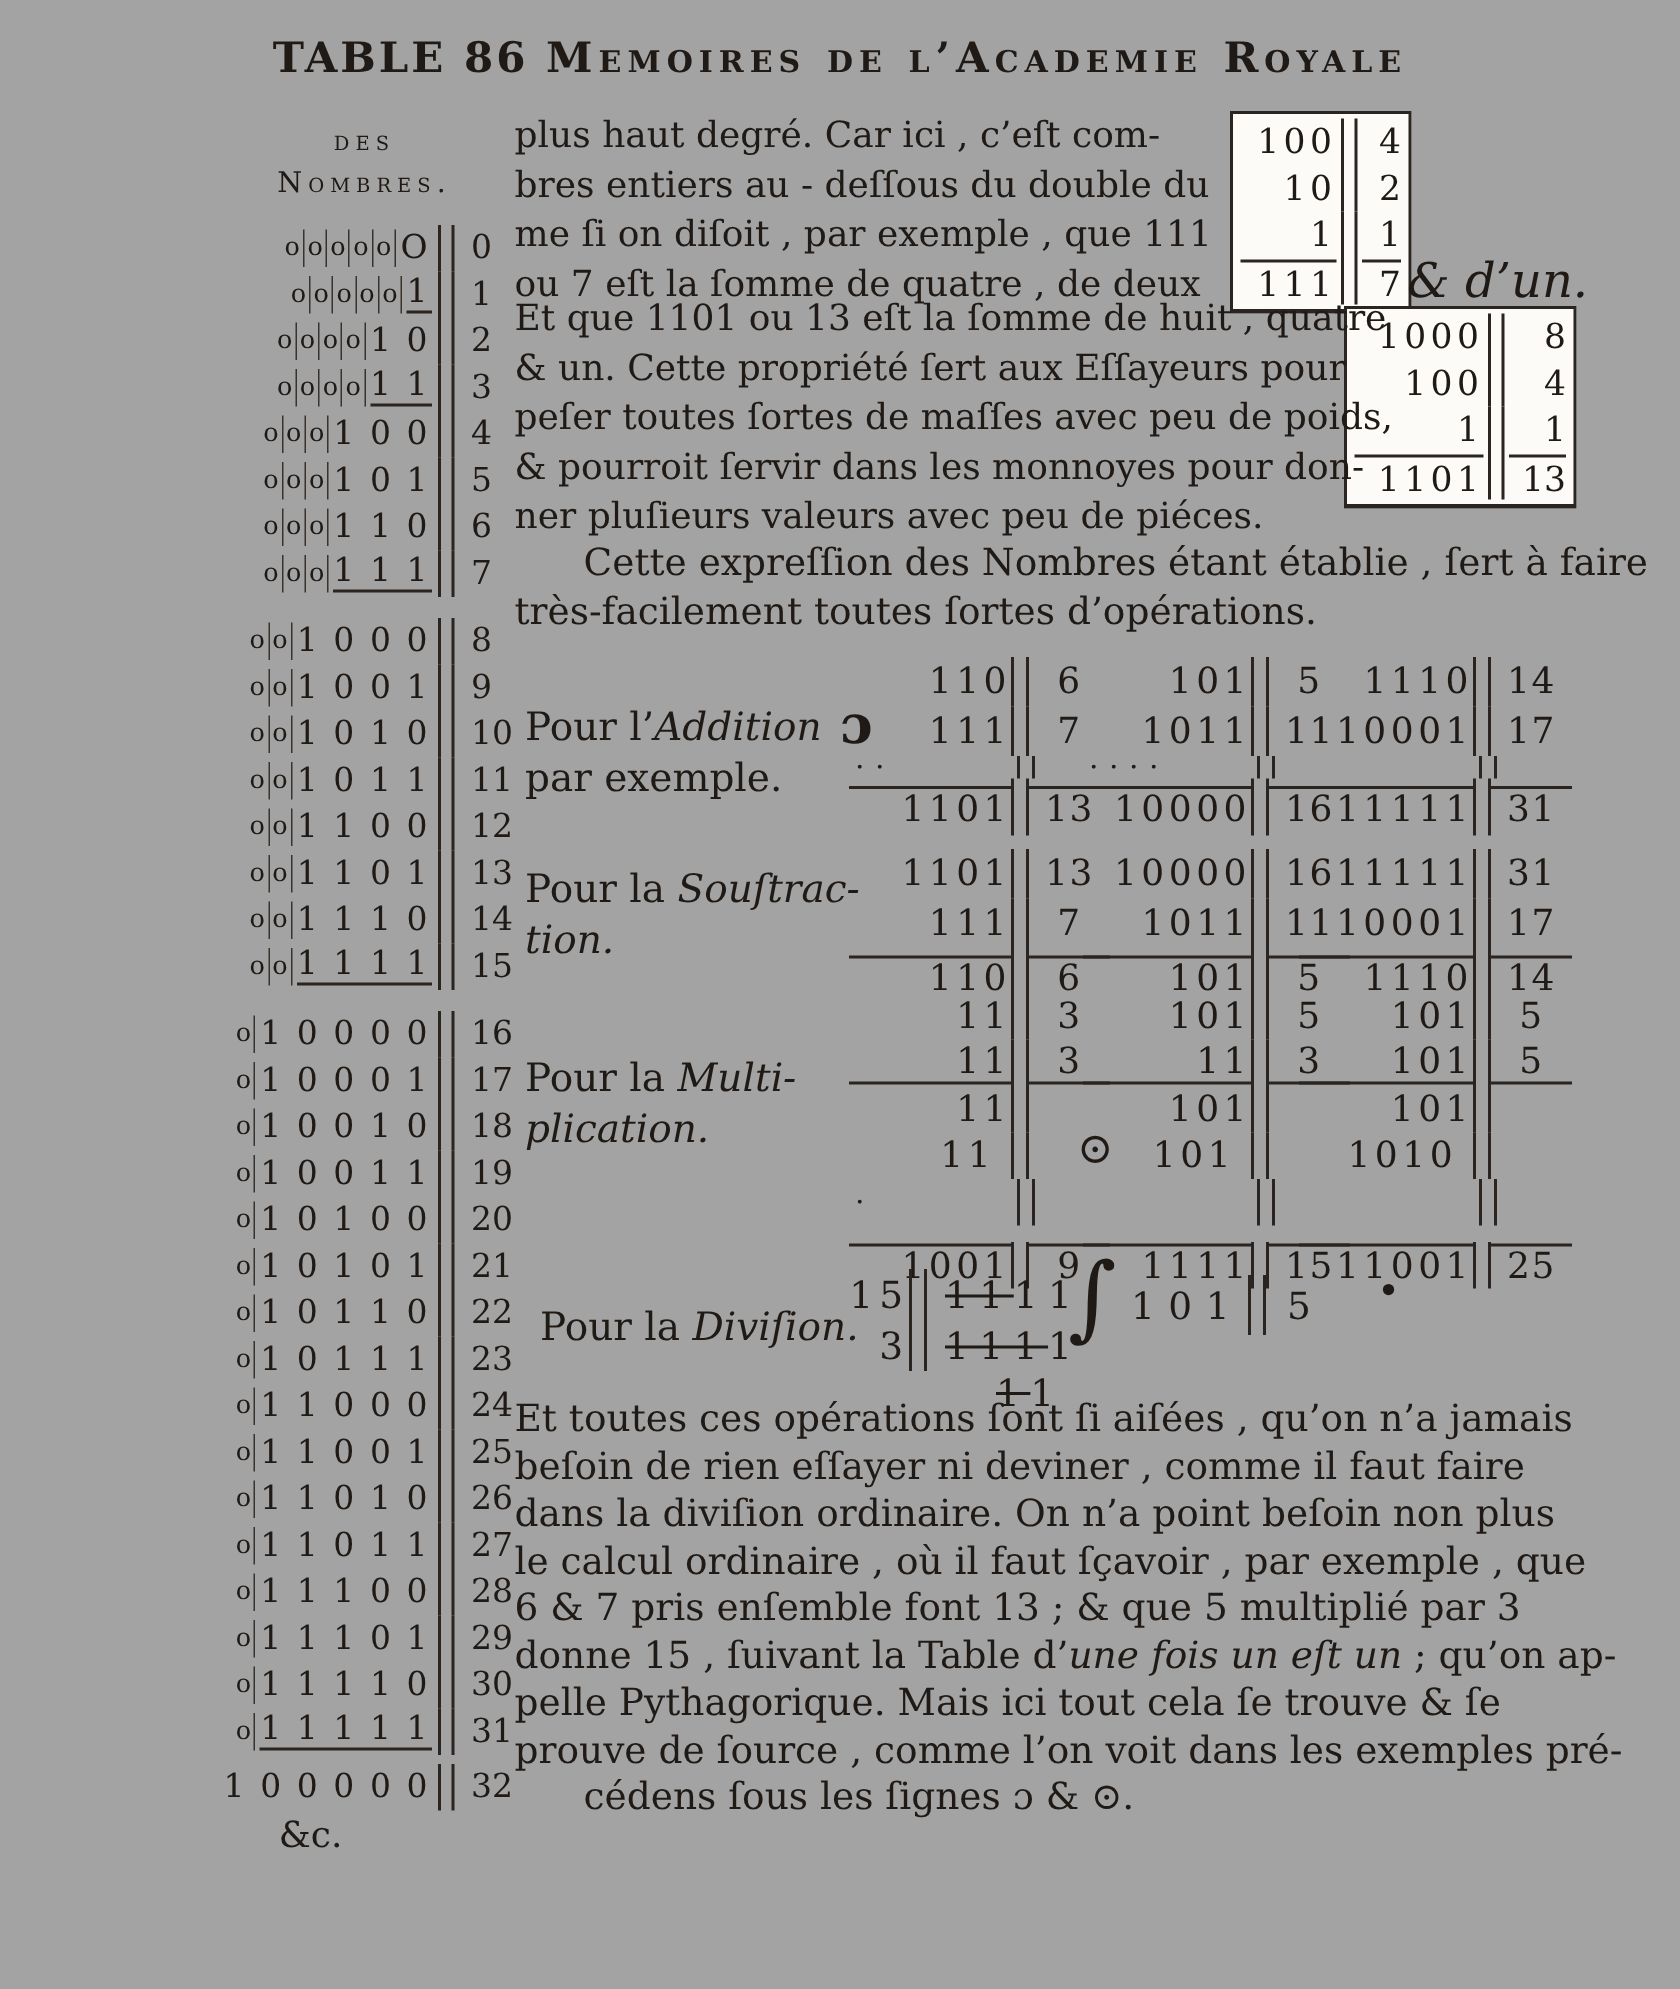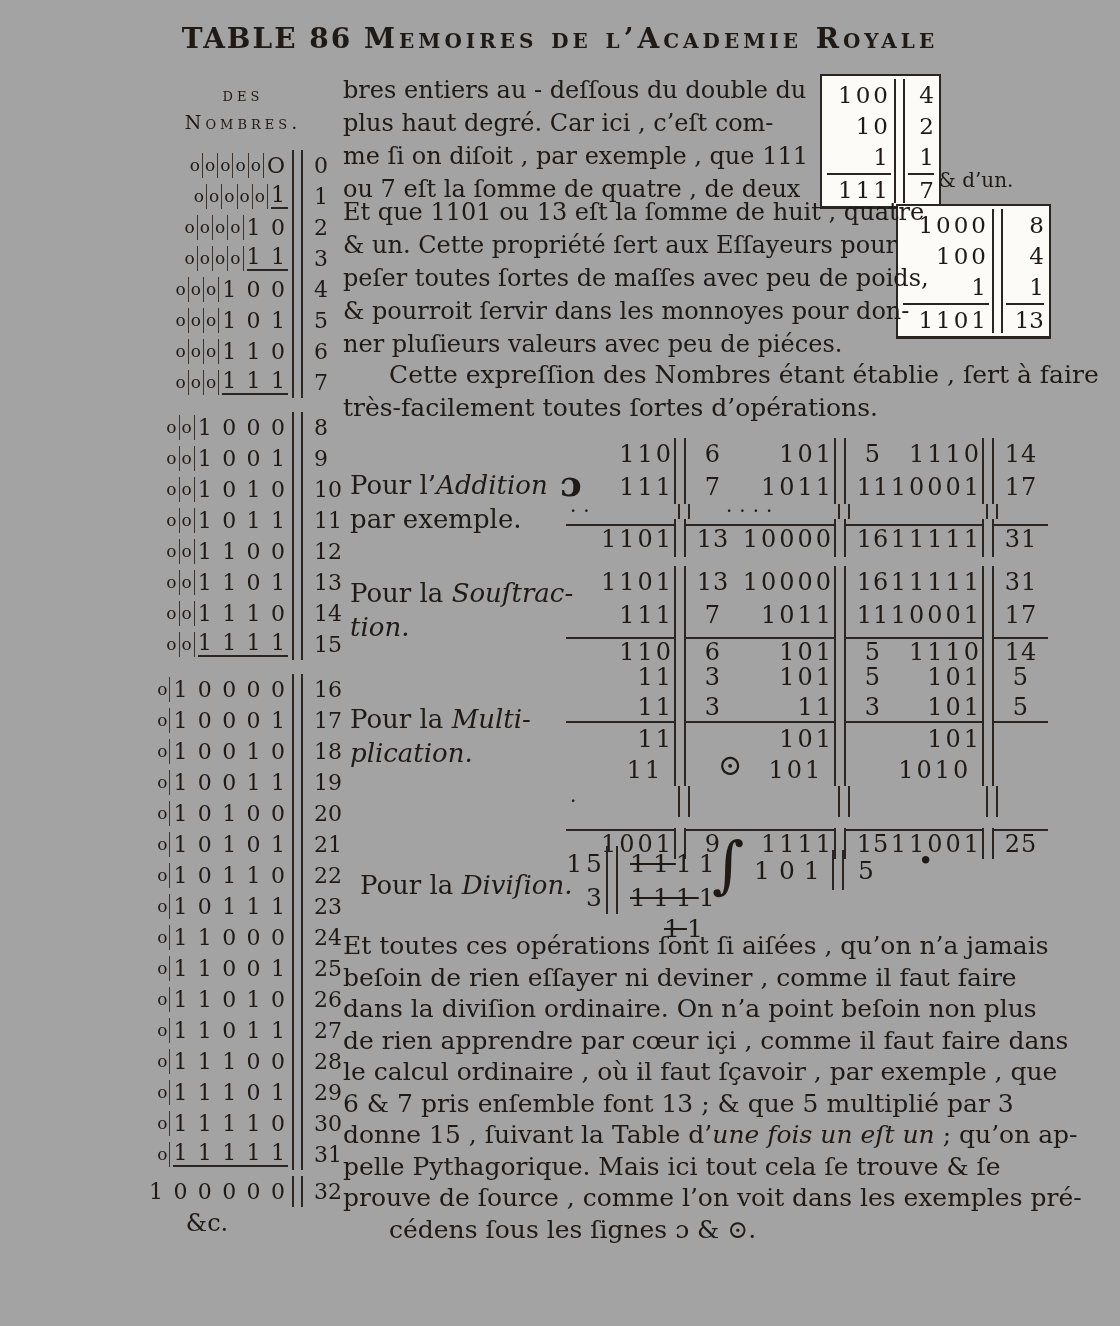--- a/index.html
+++ b/index.html
@@ -36,21 +36,21 @@
   .msep{width:7px; border-left:2px solid #2a2520; border-right:2px solid #2a2520; align-self:stretch; margin:0 3px;}
   .mdec{width:26px; text-align:right; font-size:23px;}
   .msum .mbin,.msum .mdec{border-top:2px solid #2a2520; padding-top:2px;}
   .miniB .mbin{width:86px;} .miniB .mdec{width:38px;}
   
   .para{position:absolute; font-size:24px; line-height:33px; white-space:nowrap;}
   .para4{font-size:25px; line-height:31.5px;}
   .tline{white-space:nowrap;}
   .tline.indent{padding-left:46px;}
   .it{font-style:italic;}
-  .tail{font-size:20px;}
+  .tail{font-size:32px;font-style:italic;}
   
   .oplabel{position:absolute; font-size:26px; line-height:34px; white-space:nowrap;}
   .opsym{position:absolute; font-family:"DejaVu Serif","DejaVu Sans",serif; font-weight:bold;}
   
   .ex{position:absolute;}
   .exrow{display:flex; align-items:center; height:33px;}
   .ex[data-op="mult"] .exrow{height:31px;}
   .ebin{width:var(--bw,108px); text-align:right; font-size:24px; letter-spacing:3px; white-space:pre; line-height:1.12;}
   .esep{width:8px; border-left:2px solid #2a2520; border-right:2px solid #2a2520; align-self:stretch;}
   .edec{width:54px; text-align:center; font-size:24px; letter-spacing:1px; line-height:1.12; white-space:pre;}
@@ -490,22 +490,22 @@
         <span class="mdec">1</span>
       </div>
     <div class="mrow msum">
         <span class="mbin">1101</span>
         <span class="msep"></span>
         <span class="mdec">13</span>
       </div>
   </div>
 
   <div class="para" style="left:343px; top:74px;">
+      <div class="tline">plus haut degré.  Car ici , c’eſt com-</div>
       <div class="tline">bres entiers au - deſſous du double du</div>
-      <div class="tline">plus haut degré.  Car ici , c’eſt com-</div>
       <div class="tline">me ſi on diſoit , par exemple , que 111</div>
       <div class="tline">ou 7 eſt la ſomme de quatre , de deux</div>
     </div>
   <div class="para" style="left:343px; top:196px;">
       <div class="tline">Et que 1101 ou 13 eſt la ſomme de huit , quatre</div>
       <div class="tline">&amp; un.  Cette propriété ſert aux Eſſayeurs pour</div>
       <div class="tline">peſer toutes ſortes de maſſes avec peu de poids,</div>
       <div class="tline">&amp; pourroit ſervir dans les monnoyes pour don-</div>
       <div class="tline">ner pluſieurs valeurs avec peu de piéces.</div>
     </div>
@@ -763,21 +763,20 @@
   <span class="abs dbracket" style="left:712px; top:834px;">∫</span>
   <span class="abs dq" style="left:754px; top:856px;">101</span>
   <span class="abs qsep" style="left:832px; top:850px;"></span>
   <span class="abs dq" style="left:858px; top:856px;">5</span>
   <span class="abs dbullet" style="left:918px; top:846px;">•</span>
 
   <div class="para para4" style="left:343px; top:930px;">
       <div class="tline">Et toutes ces opérations ſont ſi aiſées , qu’on n’a jamais</div>
       <div class="tline">beſoin de rien eſſayer ni deviner , comme il faut faire</div>
       <div class="tline">dans la diviſion ordinaire. On n’a point beſoin non plus</div>
-      <div class="tline">de rien apprendre par cœur içi , comme il faut faire dans</div>
       <div class="tline">le calcul ordinaire , où il faut ſçavoir , par exemple , que</div>
       <div class="tline">6 &amp; 7 pris enſemble font 13 ; &amp; que 5 multiplié par 3</div>
       <div class="tline"><span>donne 15 , ſuivant la Table d’</span><span class="it">une fois un eſt un</span><span> ; qu’on ap-</span></div>
       <div class="tline">pelle Pythagorique.  Mais ici tout cela ſe trouve &amp; ſe</div>
       <div class="tline">prouve de ſource , comme l’on voit dans les exemples pré-</div>
       <div class="tline indent">cédens ſous les ſignes ɔ &amp; ⊙.</div>
     </div>
 
 </div>
 

